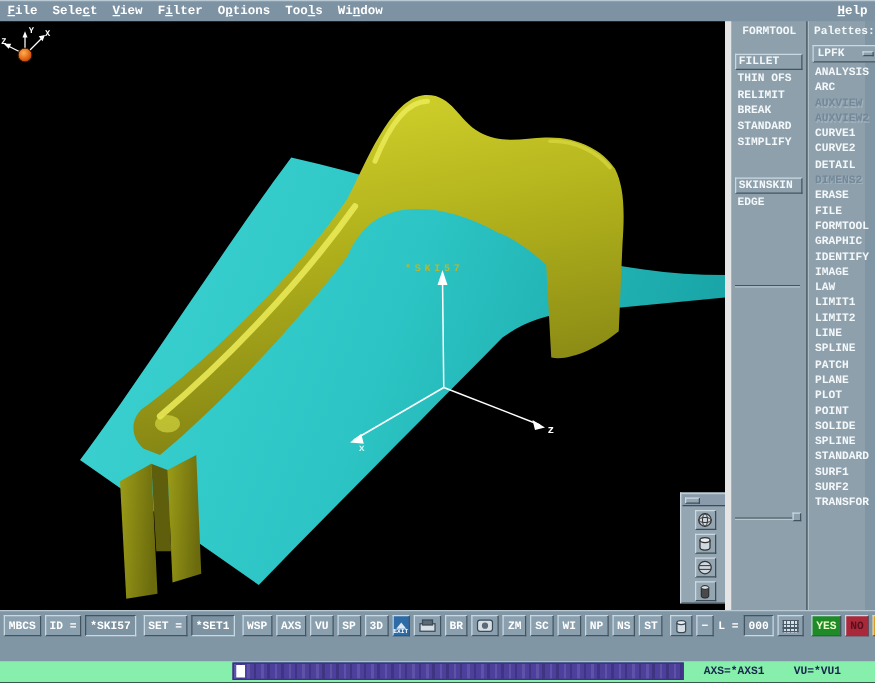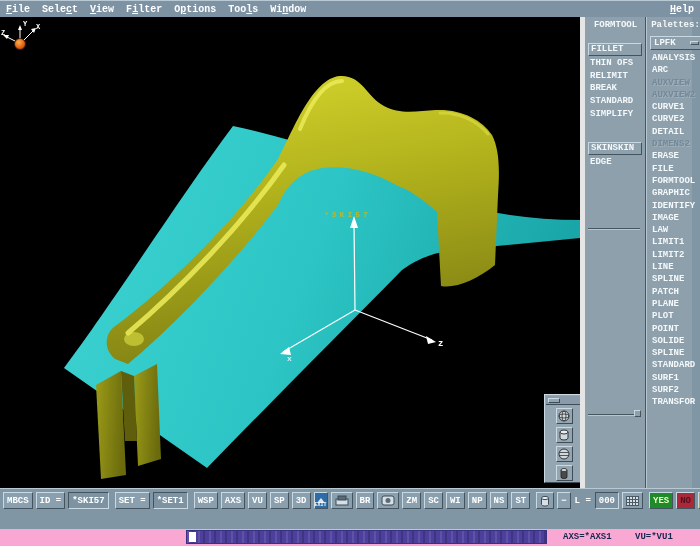--- a/index.html
+++ b/index.html
@@ -114,21 +114,21 @@
                      repeating-linear-gradient(0deg,#4a5a66 0 1px,transparent 1px 3px); }
 
   
   #status1 {
     position:absolute; left:0; top:512px; width:700px; height:17px;
     background:#8a9dab; color:#18264e; font-size:9px;
   }
   #status1 span { position:absolute; top:3px; white-space:pre; }
   #status2 {
     position:absolute; left:0; top:529px; width:700px; height:17px;
-    background:#f9a8d4; color:#18264e; font-size:9px;
+    background:#86efac; color:#18264e; font-size:9px;
   }
   #cmd-input {
     position:absolute; left:186px; top:1px; width:361px; height:14px;
     background:#4d3f9c;
     background-image:repeating-linear-gradient(90deg,rgba(255,255,255,0.10) 0 2px,transparent 2px 5px,rgba(0,0,0,0.18) 5px 7px,transparent 7px 11px);
     border:1px solid #3a2f80;
   }
   #cmd-cursor { position:absolute; left:2px; top:1px; width:7px; height:10px; background:#fff; }
   #status2 span { position:absolute; top:3px; white-space:pre; }
 </style>

